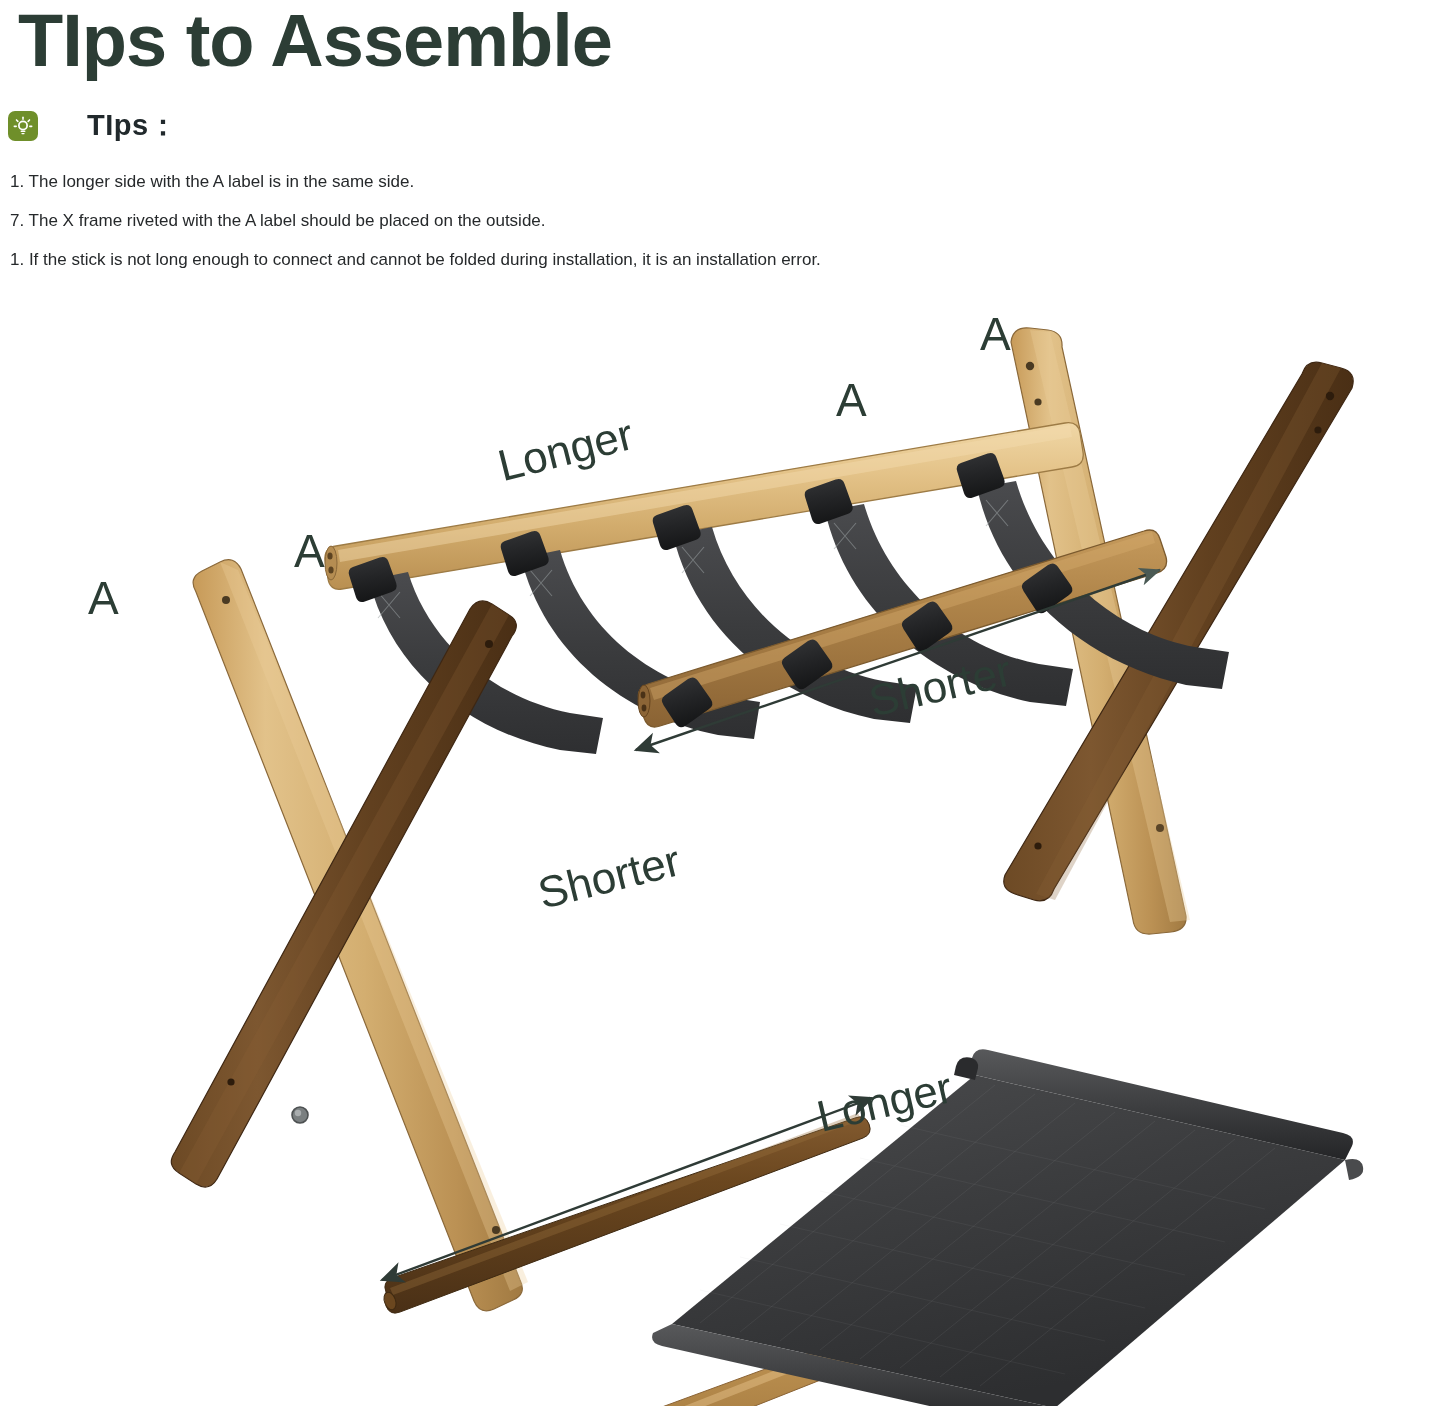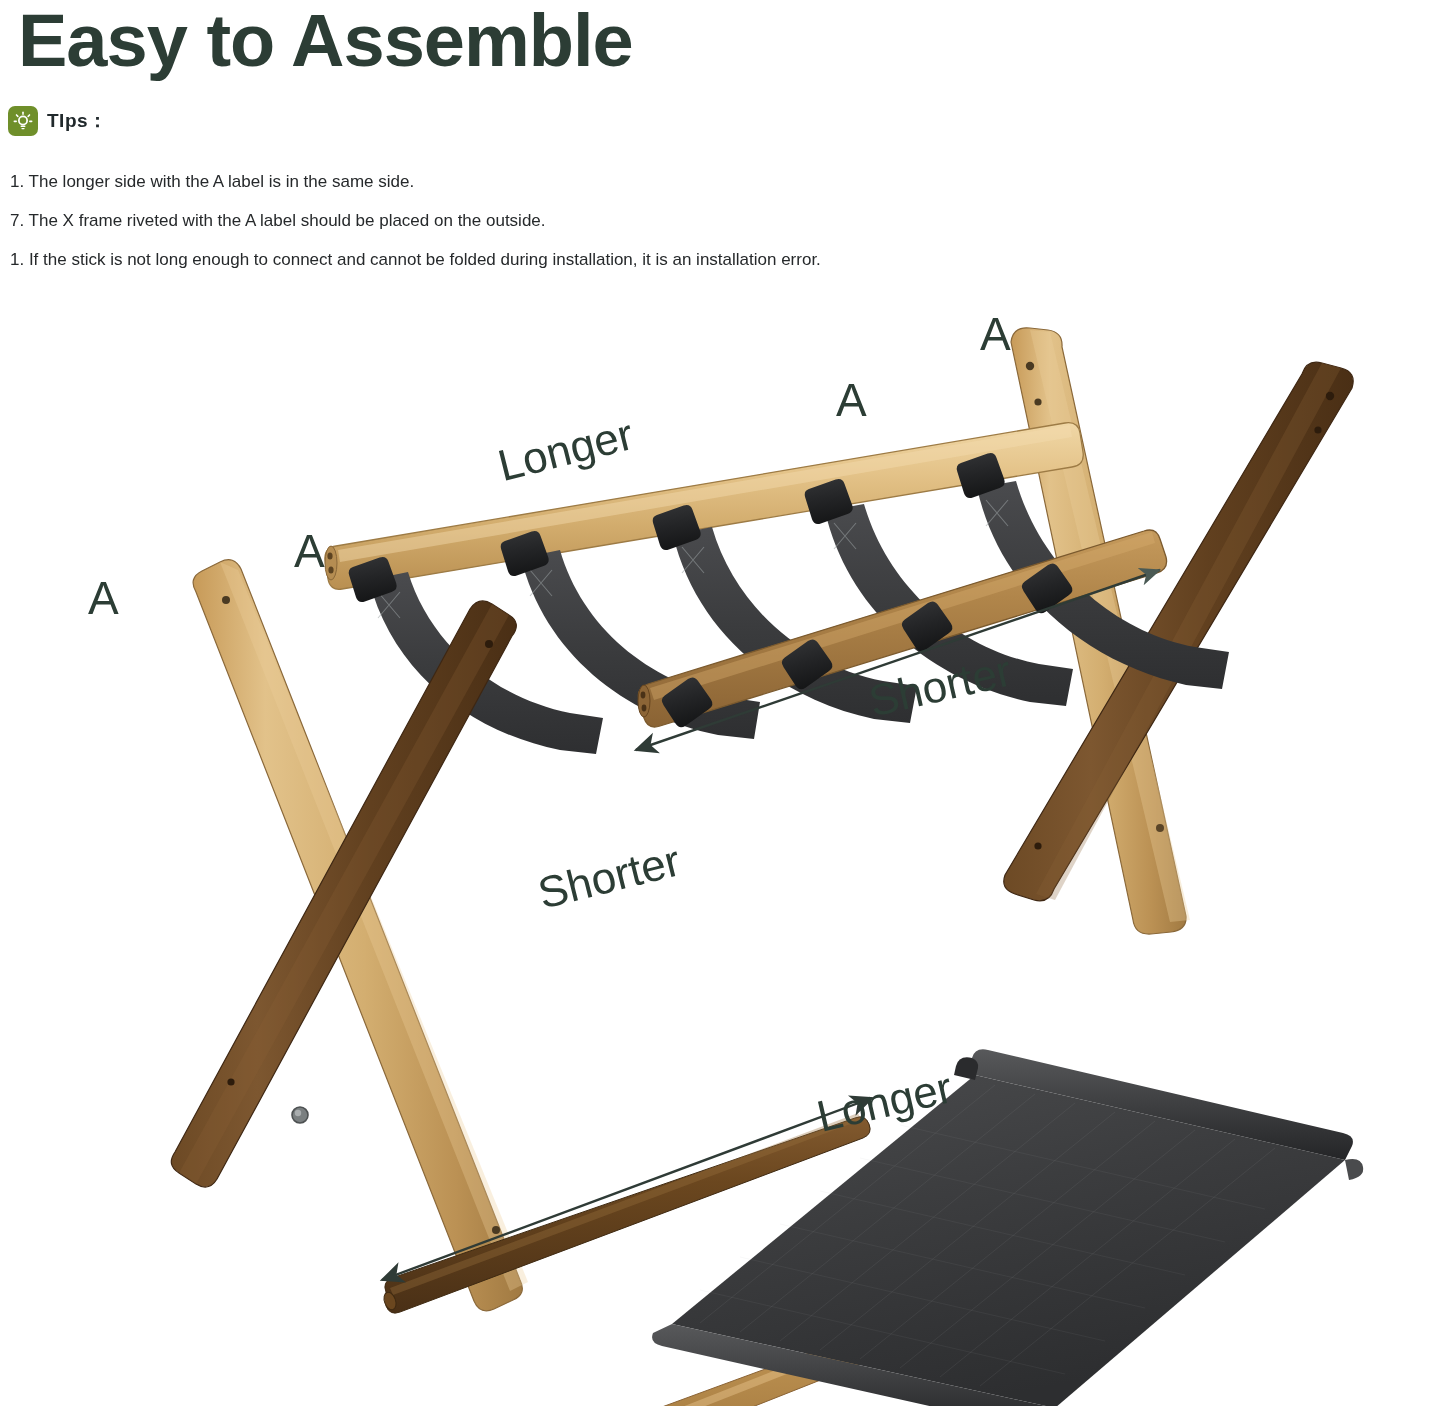--- a/index.html
+++ b/index.html
@@ -15,21 +15,21 @@
   .page-title{
     position:absolute; left:18px; top:2px;
     font-size:74px; font-weight:700; letter-spacing:-1px;
     color:#2c3d35; line-height:1.05; white-space:nowrap;
   }
   .tips-row{ position:absolute; left:8px; top:106px; display:flex; align-items:center; gap:9px; }
   .tips-icon{
     width:30px; height:30px; border-radius:7px; background:#6f8f2a;
     display:flex; align-items:center; justify-content:center;
   }
-  .tips-label{ font-size:19px; font-weight:700; color:#21292c; letter-spacing:.5px; }
+  .tips-label{ font-size:29px; font-weight:700; color:#21292c; letter-spacing:.5px;margin-left:40px; }
 
   .tips-list{ position:absolute; left:10px; top:162px; width:1430px; }
   .tips-list li{
     list-style:none; font-size:17px; color:#26292b; line-height:39px; white-space:nowrap;
   }
 
   
   .illus{ position:absolute; left:0; top:280px; width:1445px; height:1126px; }
   .lbl{
     position:absolute; color:#2c3d35; font-size:40px; font-weight:400;
@@ -39,21 +39,21 @@
   .lbl.rot-long-top{ transform:rotate(-14deg); font-size:44px; }
   .lbl.rot-short-top{ transform:rotate(-13deg); font-size:44px; }
   .lbl.rot-short-mid{ transform:rotate(-14deg); font-size:44px; }
   .lbl.rot-long-bot{ transform:rotate(-13deg); font-size:44px; }
 </style>
 </head>
 <body>
 
 <div id="root">
 
-  <div class="page-title">Easy to Assemble</div>
+  <div class="page-title">TIps to Assemble</div>
 
   <div class="tips-row">
     <span class="tips-icon">
       <svg width="22" height="22" viewBox="0 0 24 24" aria-hidden="true">
         <g fill="none" stroke="#ffffff" stroke-width="1.7" stroke-linecap="round">
           <line x1="12" y1="2.4" x2="12" y2="4.6"></line>
           <line x1="4.9" y1="5.4" x2="6.4" y2="6.9"></line>
           <line x1="19.1" y1="5.4" x2="17.6" y2="6.9"></line>
           <line x1="2.5" y1="12.4" x2="4.6" y2="12.4"></line>
           <line x1="21.5" y1="12.4" x2="19.4" y2="12.4"></line>

